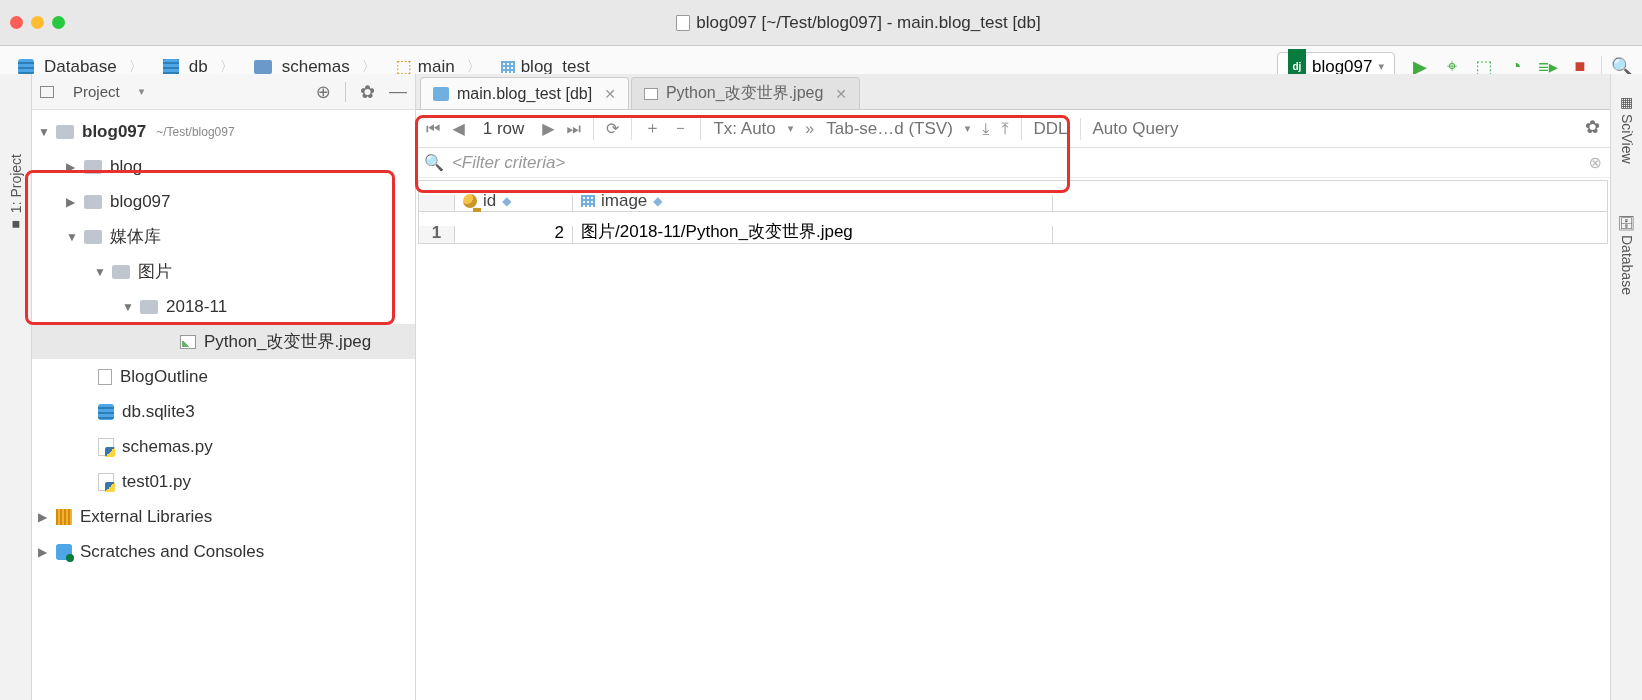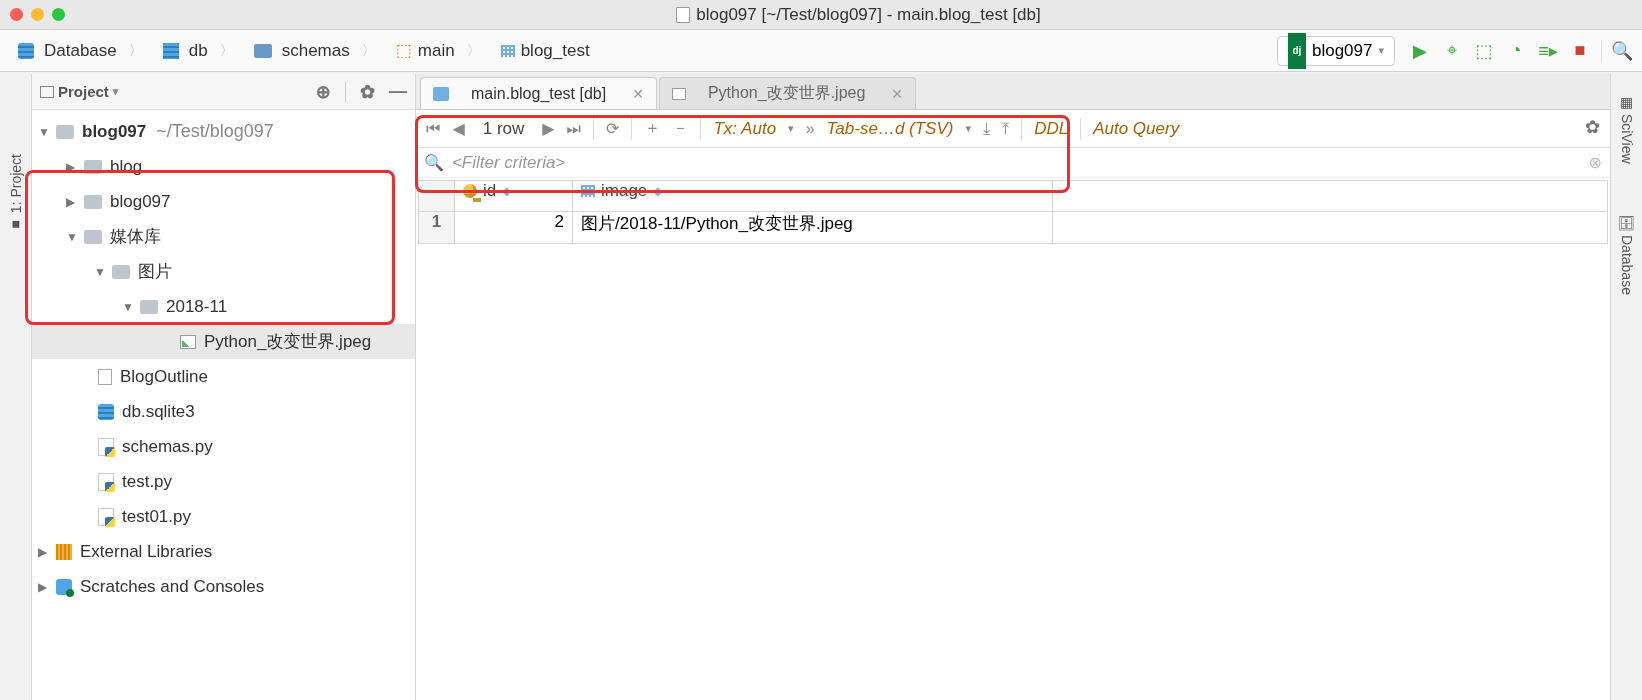--- a/index.html
+++ b/index.html
@@ -1,19 +1,19 @@
 <!DOCTYPE html>
 <html><head>
 <meta charset="utf-8">
 <style>
 * { box-sizing: border-box; margin: 0; padding: 0; font-family: -apple-system, "Helvetica Neue", Arial, sans-serif; }
 body { width: 1642px; height: 700px; background: #f2f2f2; overflow: hidden; font-size: 17px; }
 
 
-.titlebar { height: 30px; background: #e8e8e8; border-bottom: 1px solid #ccc; display: flex; align-items: center; padding: 0 10px; }
+.titlebar { height: 46px; background: #e8e8e8; border-bottom: 1px solid #ccc; display: flex; align-items: center; padding: 0 10px; }
 .traffic { display: flex; gap: 8px; margin-right: 20px; }
 .dot { width: 13px; height: 13px; border-radius: 50%; }
 .dot.red { background: #ff5f57; }
 .dot.yellow { background: #febc2e; }
 .dot.green { background: #28c840; }
 .titlebar .title { flex: 1; text-align: center; color: #333; font-size: 17px; display: flex; align-items: center; justify-content: center; gap: 6px; }
 .file-icon-sm { width: 14px; height: 16px; background: #fff; border: 1px solid #999; border-radius: 1px; display: inline-block; }
 
 
 .navbar { height: 42px; background: #fafafa; border-bottom: 1px solid #d0d0d0; display: flex; align-items: center; padding: 0 8px; }
@@ -32,21 +32,21 @@
 .leftstrip { position: absolute; left: 0; top: 74px; width: 32px; bottom: 0; background: #f2f2f2; border-right: 1px solid #d8d8d8; display: flex; flex-direction: column; align-items: center; padding-top: 80px; }
 .striptxt { writing-mode: vertical-rl; transform: rotate(180deg); font-size: 14px; color: #555; display: flex; align-items: center; gap: 4px; }
 
 
 .rightstrip { position: absolute; right: 0; top: 74px; width: 32px; bottom: 0; background: #f2f2f2; border-left: 1px solid #d8d8d8; display: flex; flex-direction: column; align-items: center; padding-top: 10px; gap: 40px; }
 .rightstrip .striptxt2 { writing-mode: vertical-rl; font-size: 14px; color: #555; display: flex; align-items: center; gap: 4px; padding-top: 10px; }
 
 
 .main { position: absolute; left: 32px; right: 32px; top: 74px; bottom: 0; display: flex; }
 .sidebar { width: 384px; background: #fff; border-right: 1px solid #d8d8d8; display: flex; flex-direction: column; }
-.sidehdr { height: 36px; display: flex; align-items: center; padding: 0 8px; background: #f6f6f6; border-bottom: 1px solid #e0e0e0; gap: 4px; font-weight: bold; }
+.sidehdr { height: 36px; display: flex; align-items: center; padding: 0 8px; background: #f6f6f6; border-bottom: 1px solid #e0e0e0; gap: 19px; }
 .sidehdr .lbl { font-size: 15px; color: #555; }
 .sidehdr-actions { margin-left: auto; display: flex; gap: 14px; align-items: center; color: #777; }
 .sidehdr-actions span { font-size: 18px; }
 .vsep { width: 1px; height: 20px; background: #ccc; }
 
 .tree { flex: 1; overflow: auto; padding: 4px 0; position: relative; }
 .tree-row { display: flex; align-items: center; height: 35px; padding-left: 8px; gap: 4px; color: #333; white-space: nowrap; }
 .tree-row.sel { background: #e8e8e8; }
 .arrow { width: 14px; display: inline-block; color: #777; font-size: 12px; }
 .folder { width: 18px; height: 14px; background: #c0c6d0; border-radius: 2px; display: inline-block; margin-right: 4px; position: relative; }
@@ -56,49 +56,49 @@
 .pyfile::after { content: ""; position: absolute; bottom: -2px; right: -2px; width: 10px; height: 10px; background: linear-gradient(135deg,#3776ab 50%,#ffd43b 50%); border-radius: 2px; }
 .imgfile { width: 16px; height: 14px; background: #fff; border: 1px solid #999; position: relative; display: inline-block; margin-right: 4px; }
 .imgfile::after { content: ""; position: absolute; bottom: 1px; left: 1px; right: 1px; height: 6px; background: linear-gradient(45deg,#6bb06b 40%, transparent 40%); }
 .dbfile { width: 16px; height: 16px; display: inline-block; margin-right: 4px; position: relative; }
 .dbfile::before { content: ""; position: absolute; inset: 0; background: repeating-linear-gradient(#4ea6e6 0 3px, #2d7fb8 3px 5px); border-radius: 3px; }
 .txtfile { width: 14px; height: 16px; background: #fff; border: 1px solid #aaa; display: inline-block; margin-right: 4px; }
 .libicon { width: 16px; height: 16px; display: inline-block; margin-right: 4px; background: repeating-linear-gradient(90deg,#d88b00 0 2px,#f0b040 2px 4px); }
 .scricon { width: 16px; height: 16px; display: inline-block; margin-right: 4px; background: #4ea6e6; border-radius: 3px; position: relative; }
 .scricon::after { content: ""; position: absolute; right: -2px; bottom: -2px; width: 8px; height: 8px; background: #0a7b3e; border-radius: 50%; }
 .bold { font-weight: bold; }
-.soft { color: #888; font-size: 18px; margin-left: 6px; }
+.soft { color: #888; font-size: 12px; margin-left: 6px; }
 
 .highlight-red { position: absolute; border: 3px solid #e8312e; border-radius: 8px; pointer-events: none; }
 .hl1 { left: 25px; top: 170px; width: 370px; height: 155px; }
 .hl2 { left: 415px; top: 115px; width: 655px; height: 78px; }
 
 
 .editor { flex: 1; background: #fff; display: flex; flex-direction: column; position: relative; }
 .tabs { height: 36px; background: #ececec; border-bottom: 1px solid #ccc; display: flex; align-items: flex-end; gap: 2px; padding-left: 4px; }
-.tab { height: 32px; background: #fafafa; border: 1px solid #ccc; border-bottom: none; border-radius: 4px 4px 0 0; display: flex; align-items: center; gap: 22px; padding: 0 12px; color: #333; font-size: 16px; }
+.tab { height: 32px; background: #fafafa; border: 1px solid #ccc; border-bottom: none; border-radius: 4px 4px 0 0; display: flex; align-items: center; gap: 8px; padding: 0 12px; color: #333; font-size: 16px; }
 .tab.inactive { background: #e2e2e2; color: #666; }
 .tab .close { color: #999; font-size: 14px; margin-left: 4px; }
 .tabicon-db { width: 16px; height: 14px; background: #6fb0e0; display: inline-block; border-radius: 2px; }
 .tabicon-img { width: 14px; height: 12px; background: #fff; border: 1px solid #999; display: inline-block; }
 
 .toolbar { height: 38px; border-bottom: 1px solid #ddd; display: flex; align-items: center; padding: 0 10px; gap: 12px; color: #555; }
 .tbtn { color: #888; font-size: 16px; display: flex; align-items: center; }
 .tsep { width: 1px; height: 22px; background: #ddd; }
 .rowinfo { color: #444; padding: 12px 6px; }
-.tblbl { color: #a16207; font-style: italic; }
+.tblbl { color: #737373; }
 
 .filterbar { height: 30px; border-bottom: 1px solid #eee; display: flex; align-items: center; padding: 0 8px; gap: 8px; color: #999; }
 .mag { font-size: 16px; }
 .filterbar .clr { margin-left: auto; color: #bbb; font-size: 16px; }
 
 .dtable { margin: 2px; }
 .dtable .hdr { display: flex; height: 32px; background: #fff; border: 1px solid #d6d6d6; }
 .dtable .row { display: flex; height: 32px; border: 1px solid #d6d6d6; border-top: none; }
-.cell { border-right: 1px solid #d6d6d6; display: flex; align-items: flex-start; padding: 0 8px; }
+.cell { border-right: 1px solid #d6d6d6; display: flex; align-items: flex-end; padding: 0 8px; margin-top: 14px; }
 .cell.rownum { width: 36px; background: #f5f5f5; justify-content: center; color: #666; font-weight: bold; }
 .cell.id { width: 118px; }
 .cell.image { width: 480px; }
 .colhead { display: flex; align-items: center; gap: 6px; color: #444; }
 .keyicon { width: 14px; height: 14px; display: inline-block; background: radial-gradient(circle at 30% 30%, #f6c34a 40%, #c9962a 42%); border-radius: 50%; position: relative; }
 .keyicon::after { content: ""; position: absolute; bottom: -4px; right: -4px; width: 8px; height: 4px; background: #c9962a; }
 .sort { color: #88b2da; font-size: 12px; margin-left: auto; }
 .colgrid { width: 14px; height: 12px; display: inline-block; background: repeating-linear-gradient(#6fb0e0 0 2px, transparent 2px 4px), repeating-linear-gradient(90deg,#6fb0e0 0 2px, transparent 2px 4px); }
 .rightalign { justify-content: flex-end; }
 
@@ -233,24 +233,20 @@
           <span class="txtfile"></span>
           <span>BlogOutline</span>
         </div>
       <div class="tree-row" style="padding-left:66px">
           <span class="dbfile"></span>
           <span>db.sqlite3</span>
         </div>
       <div class="tree-row" style="padding-left:66px">
           <span class="pyfile"></span>
           <span>schemas.py</span>
-        </div>
-      <div class="tree-row" style="padding-left:66px">
-          <span class="pyfile"></span>
-          <span>test.py</span>
         </div>
       <div class="tree-row" style="padding-left:66px">
           <span class="pyfile"></span>
           <span>test01.py</span>
         </div>
       <div class="tree-row" style="padding-left:6px">
           <span class="arrow">▶</span>
           <span class="libicon"></span>
           <span>External Libraries</span>
         </div>

